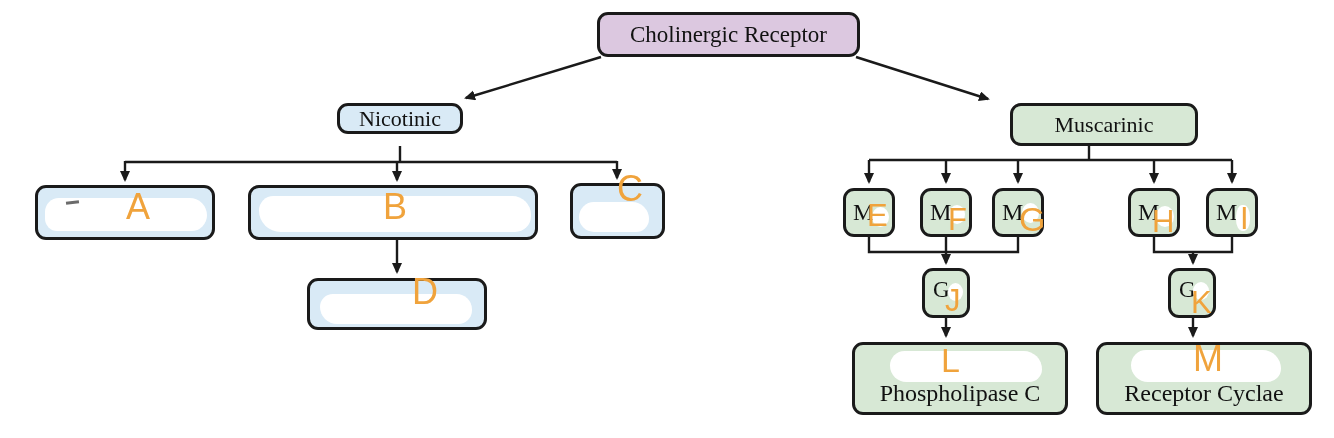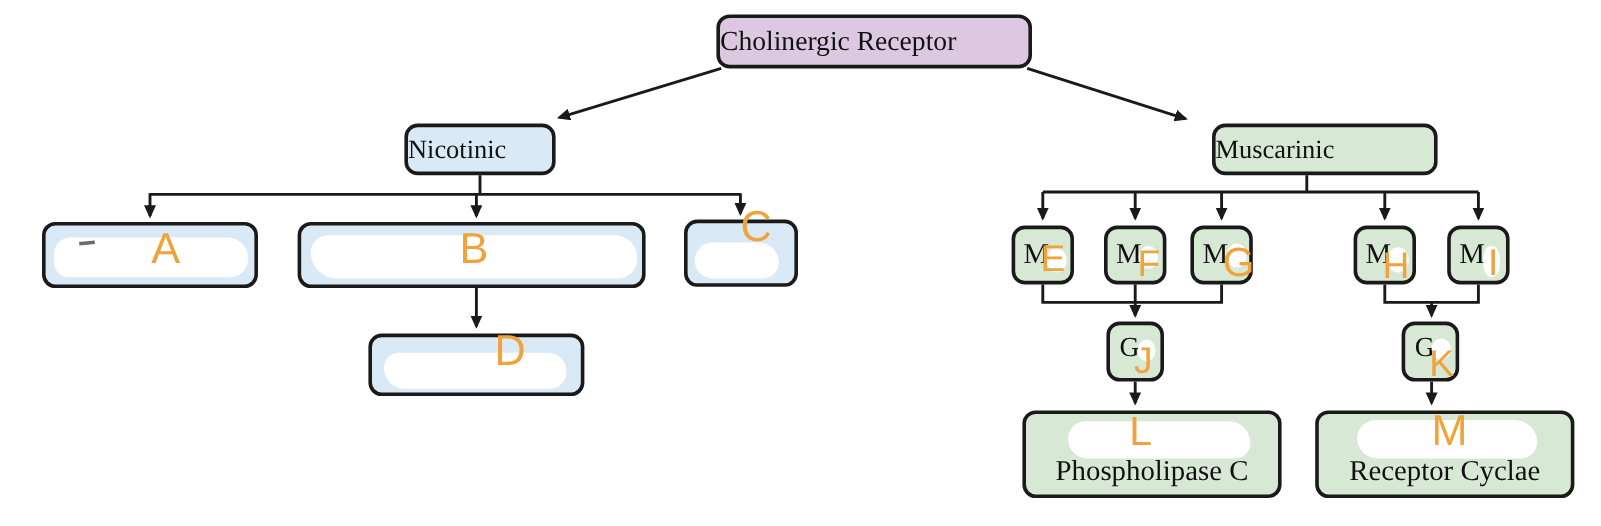--- a/index.html
+++ b/index.html
@@ -13,21 +13,21 @@
   html,body{margin:0;padding:0;background:#ffffff;}
   #canvas{
     position:relative;width:1334px;height:438px;background:#ffffff;
     font-family:"Liberation Serif", serif;color:#111;overflow:hidden;
   }
   #edges{position:absolute;left:0;top:0;width:1334px;height:438px;}
   #edges line,#edges path{stroke:var(--line);stroke-width:2.4;fill:none;}
   #edges .arrowhead{fill:var(--line);stroke:none;}
   .node{
     position:absolute;box-sizing:border-box;border:3px solid var(--line);
-    border-radius:11px;display:flex;align-items:center;
+    border-radius:11px;display:flex;align-items:center;justify-content:center;
     font-size:22px;
   }
   .purple{background:var(--root-fill);}
   .blue{background:var(--nicotinic-fill);}
   .green{background:var(--muscarinic-fill);}
   .blob{position:absolute;background:var(--blank-fill);}
   .letter{
     position:absolute;font-family:"Liberation Sans", sans-serif;
     color:var(--annotation);line-height:1;z-index:3;
   }
@@ -71,21 +71,21 @@
     <line x1="1193" y1="252" x2="1193" y2="263" marker-end="url(#arrow)"></line>
 
     <line x1="946" y1="318" x2="946" y2="336" marker-end="url(#arrow)"></line>
     <line x1="1193" y1="318" x2="1193" y2="336" marker-end="url(#arrow)"></line>
   </svg>
 
   <div class="node purple" style="left:597px;top:12px;width:263px;height:45px;font-size:23px;">
     <span>Cholinergic Receptor</span>
   </div>
 
-  <div class="node blue" style="left:337px;top:103px;width:126px;height:43px;">
+  <div class="node blue" style="left:337px;top:103px;width:126px;height:31px;">
     <span>Nicotinic</span>
   </div>
   <div class="node green" style="left:1010px;top:103px;width:188px;height:43px;">
     <span>Muscarinic</span>
   </div>
 
   <div class="node blue" style="left:35px;top:185px;width:180px;height:55px;">
     <div class="blob" style="left:7px;top:10px;width:162px;height:33px;border-radius:16px 20px 18px 14px;"></div>
     <div class="remnant" style="left:28px;top:13px;width:13px;height:3px;transform:rotate(-6deg);"></div>
     <span class="letter big" style="left:88px;top:1px;">A</span>

